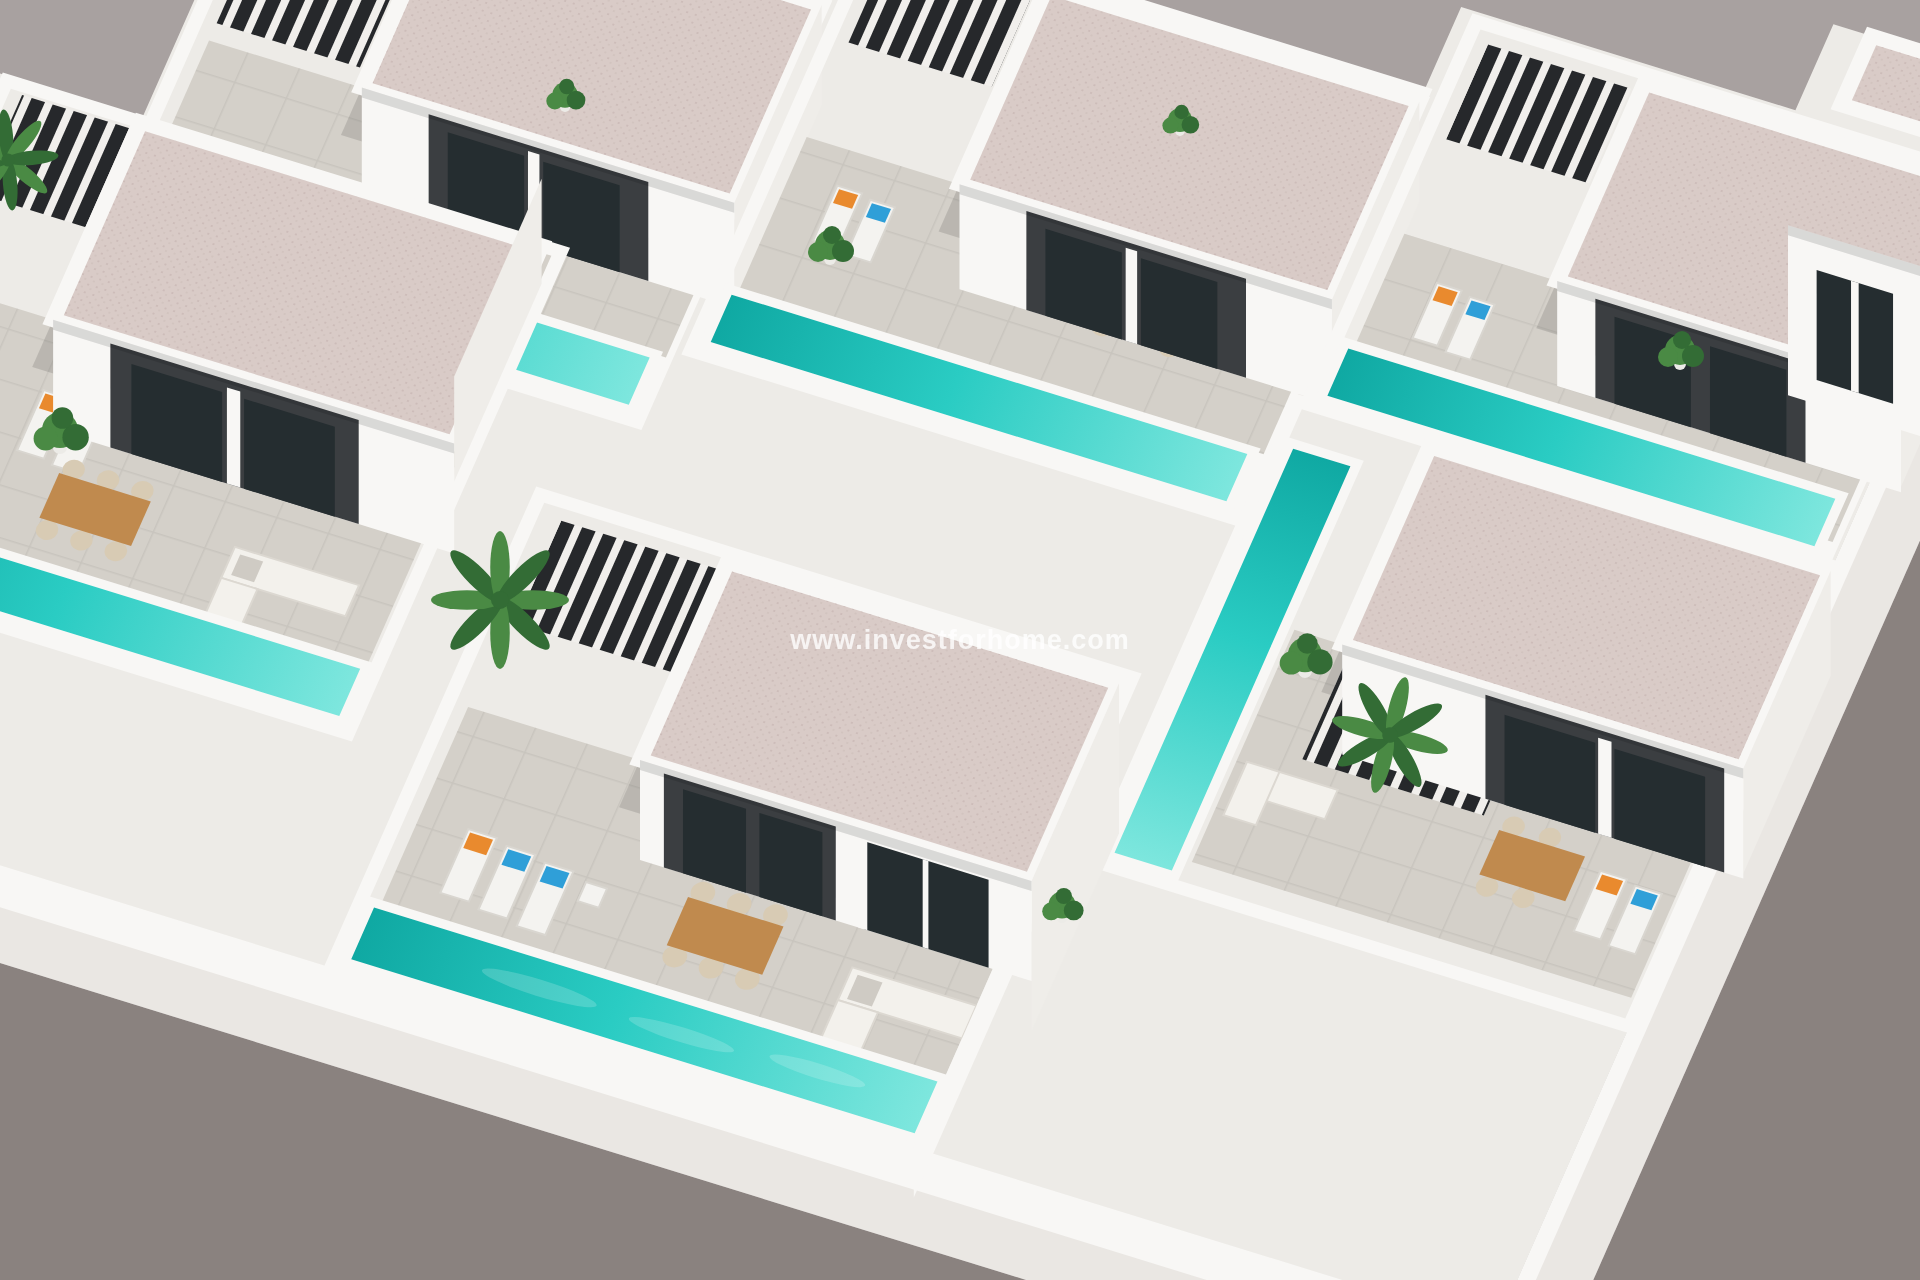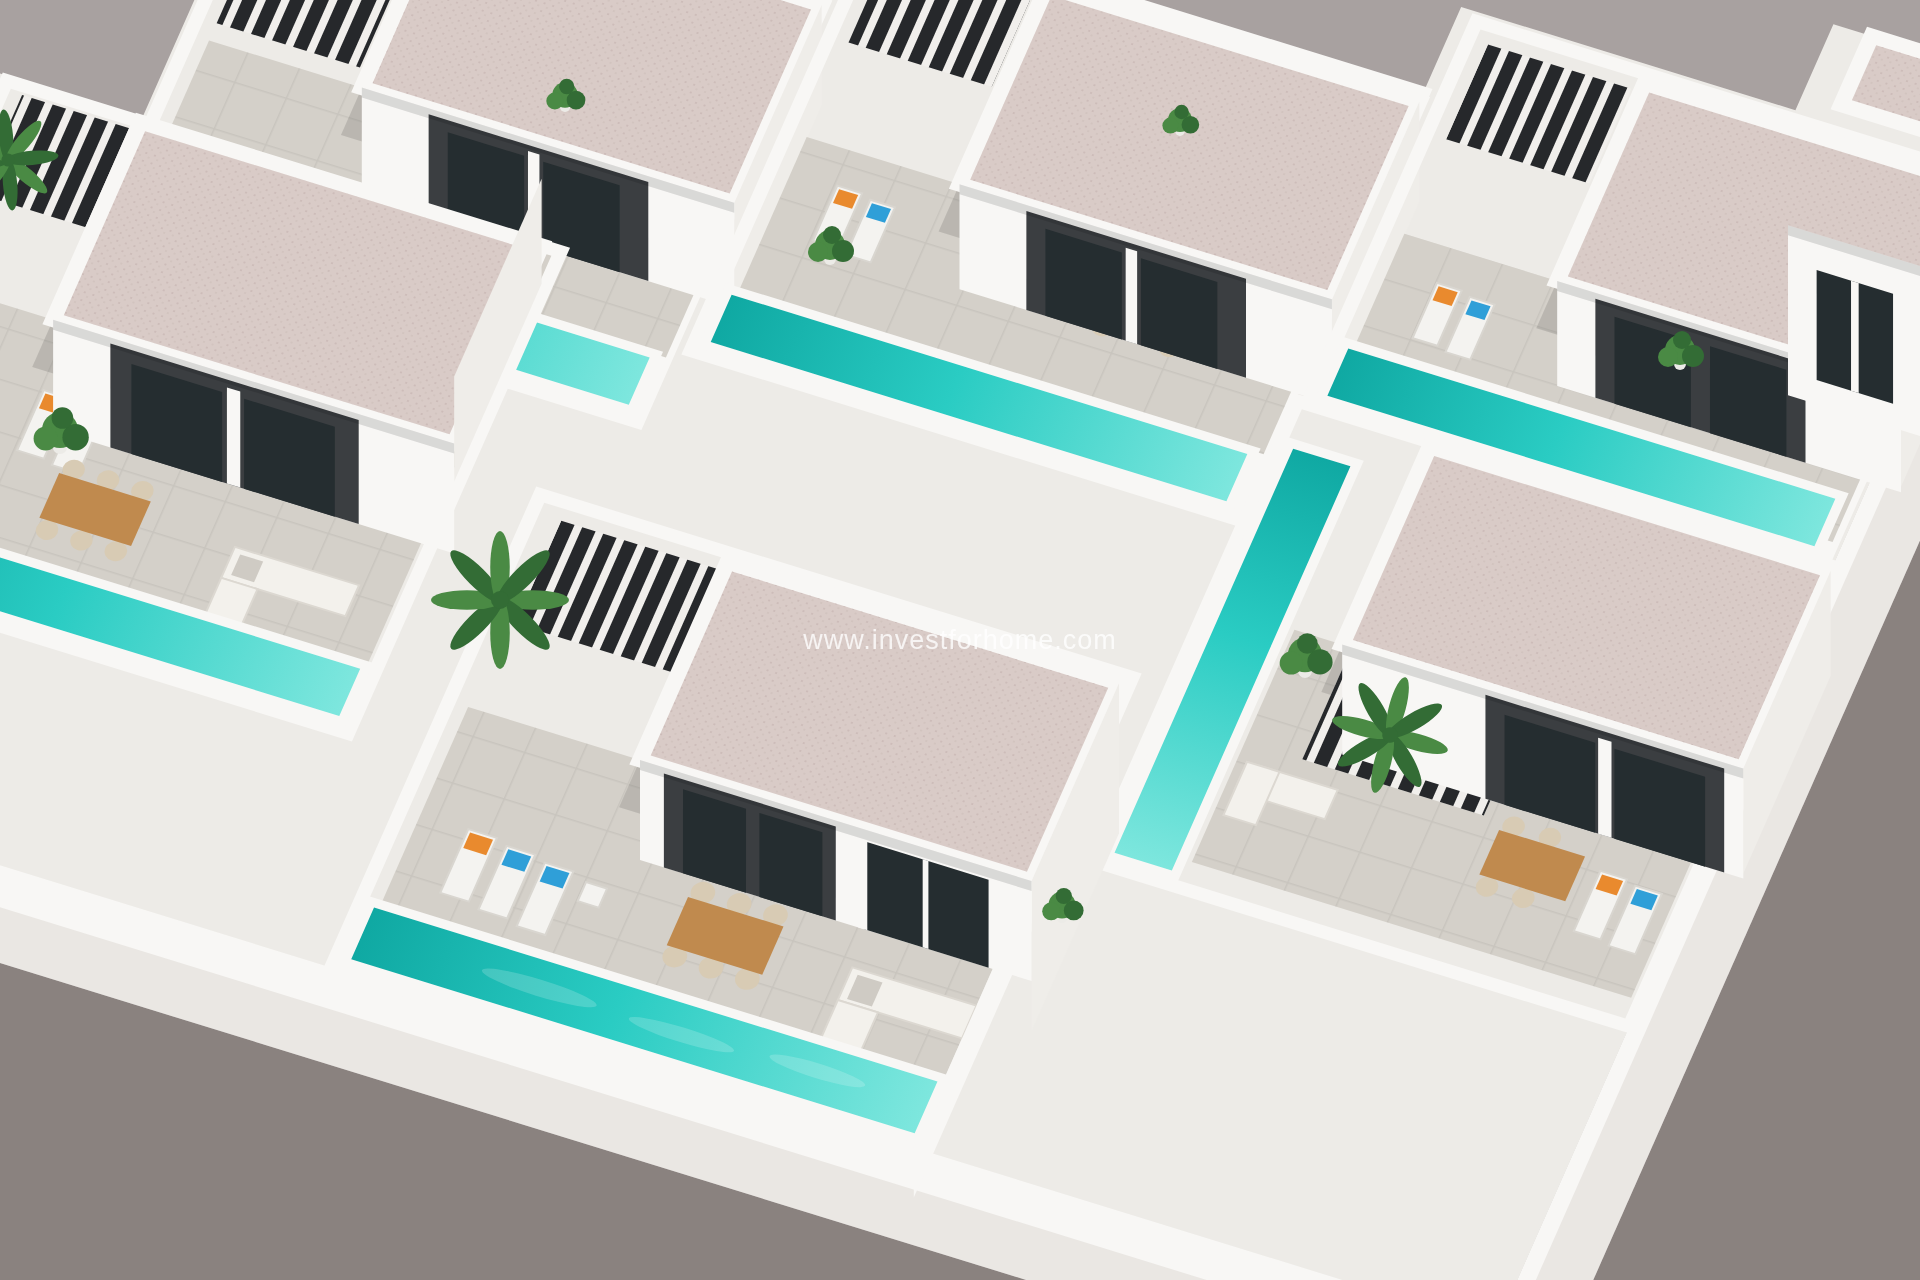--- a/index.html
+++ b/index.html
@@ -40,21 +40,21 @@
   .throw{fill:#cfcbc4}
   .plant{fill:var(--c-plant)}
   .plantd{fill:var(--c-plantDark)}
   .pot{fill:#ecebe7}
   .ripple{fill:#ffffff;opacity:.18}
 
   .watermark{
     position:absolute;left:50%;top:50%;
     transform:translate(-50%,-50%);
     color:var(--c-watermark,rgba(255,255,255,.78));
-    font-size:27px;font-weight:normal;letter-spacing:1px;
+    font-size:27px;font-weight:bold;letter-spacing:1px;
     white-space:nowrap;user-select:none;
   }
 </style>
 </head>
 <body>
 
 <div class="stage">
 <svg viewBox="0 0 1920 1280" preserveAspectRatio="none">
   <defs>
     <linearGradient id="gPoolU" x1="0" y1="0" x2="1" y2="0">

